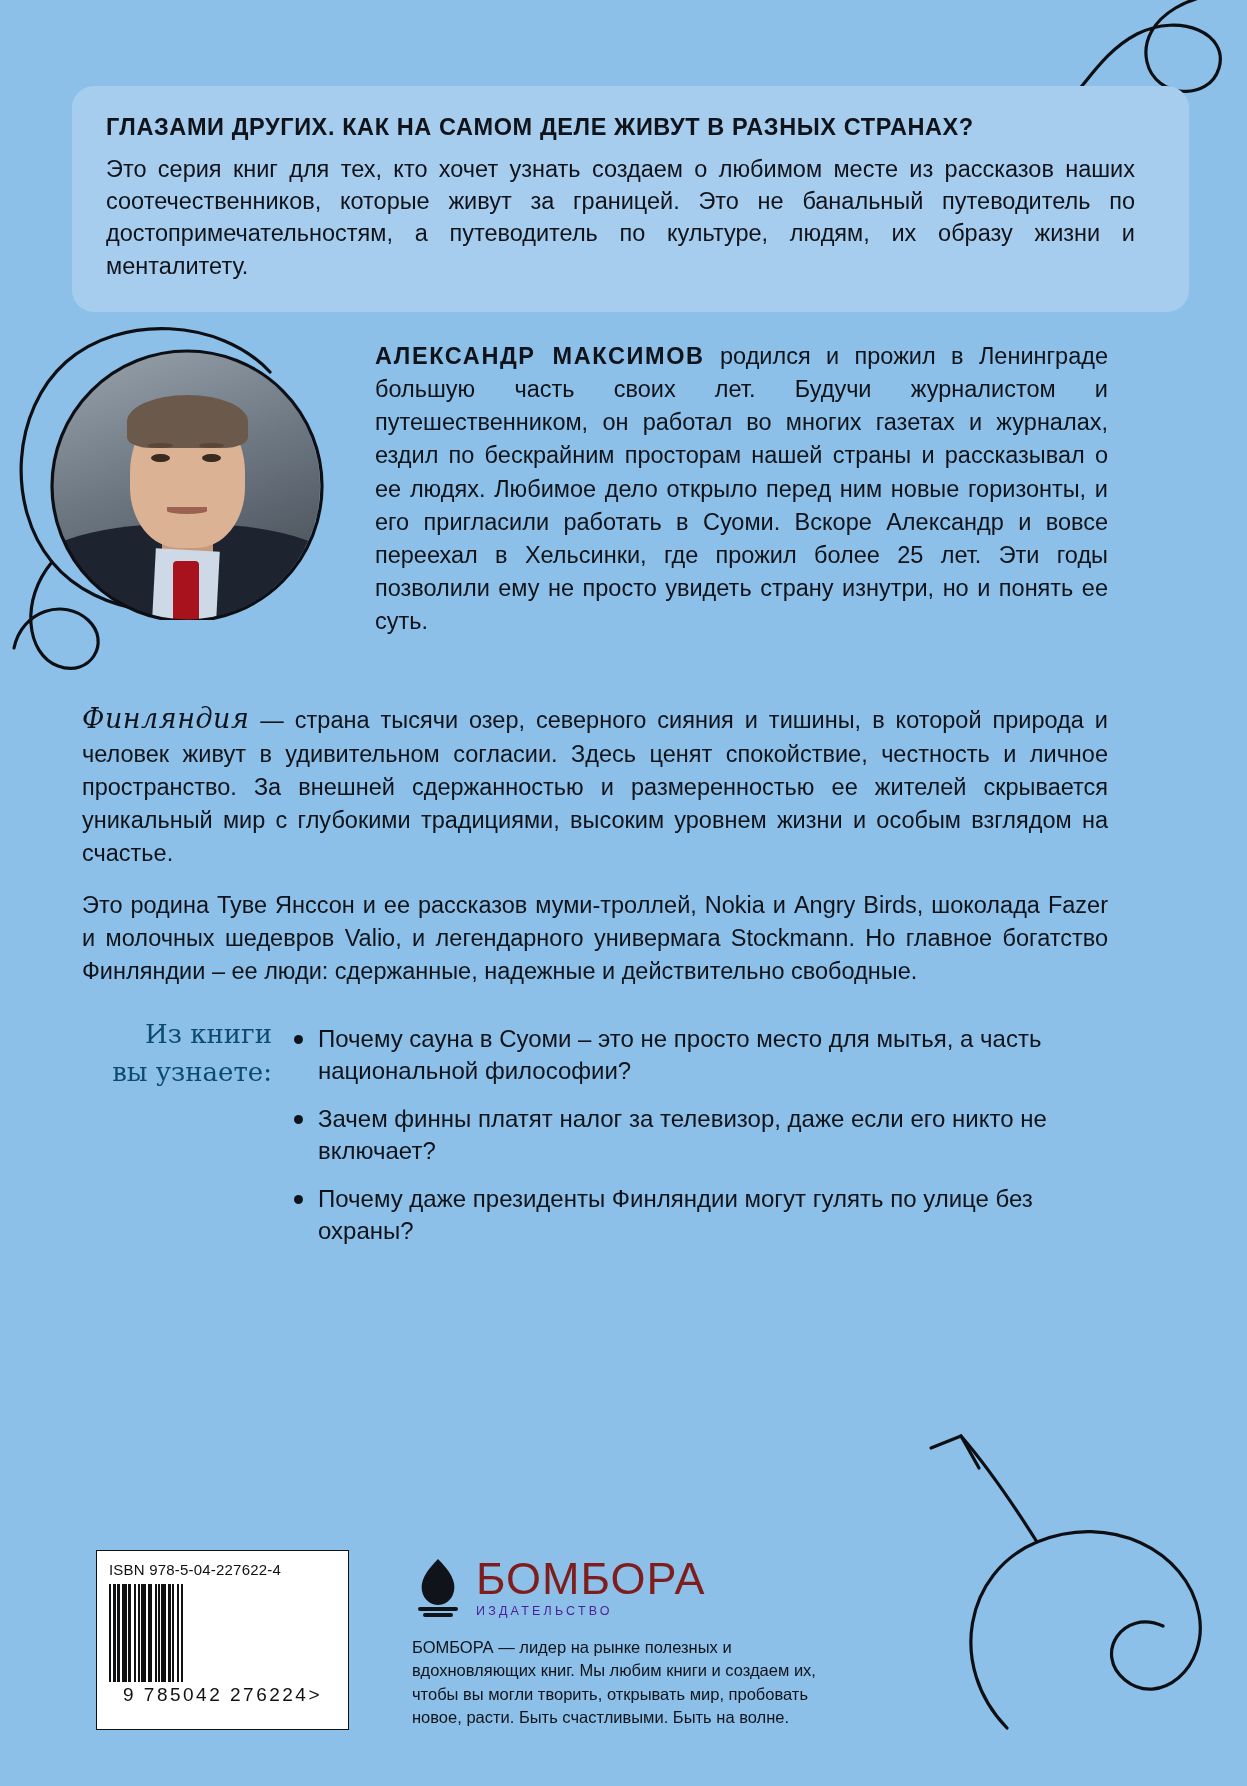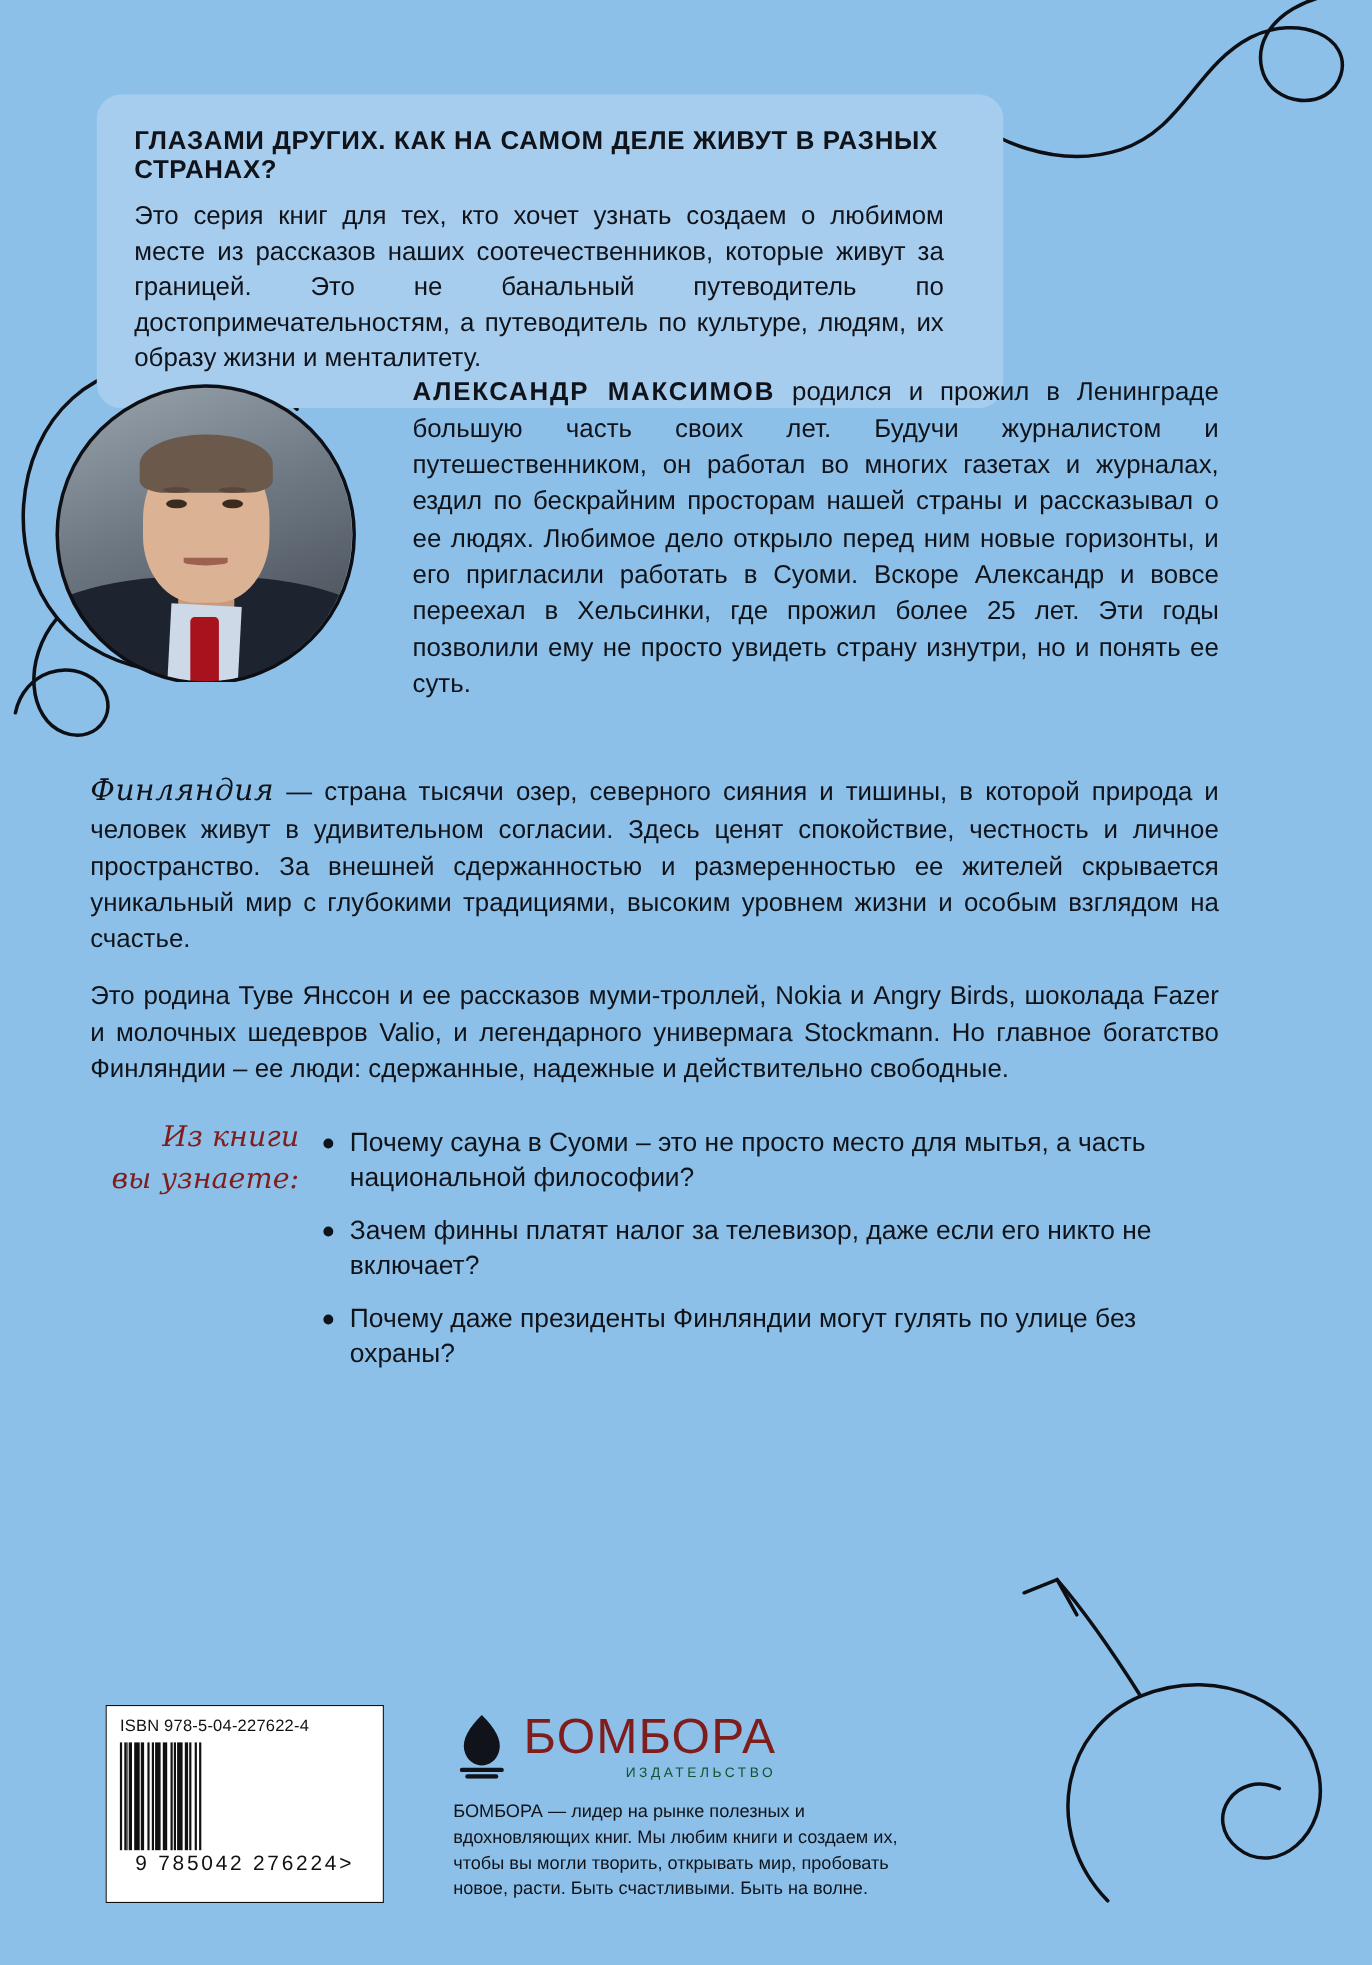--- a/index.html
+++ b/index.html
@@ -26,23 +26,23 @@
     position: absolute;
     pointer-events: none;
   }
   .sq-top-right { top: -10px; right: -10px; }
   .sq-left { top: 310px; left: -30px; }
   .sq-bottom-right { bottom: 20px; right: 0px; }
 
   
   .series-box {
     position: absolute;
-    left: 88px;
+    left: 72px;
     top: 86px;
-    width: 824px;
+    width: 1117px;
     box-sizing: border-box;
     background: #a7cdee;
     border-radius: 22px;
     padding: 28px 54px 30px 34px;
   }
   .series-title {
     font-size: 23.5px;
     font-weight: bold;
     letter-spacing: 0.6px;
     margin: 0 0 12px 0;
@@ -209,26 +209,25 @@
     left: 82px;
     top: 1010px;
     width: 1026px;
     display: flex;
     gap: 18px;
   }
   .learn-label {
     width: 190px;
     flex: none;
     font-family: "DejaVu Serif", serif;
-    font-style: italic;
     font-size: 26px;
     line-height: 1.45;
     text-align: right;
     padding-top: 6px;
-    color: #7f1d1d;
+    color: #0c4a6e;
   }
   .learn-list {
     margin: 0;
     padding: 0;
     list-style: none;
     flex: 1;
   }
   .learn-list li {
     position: relative;
     padding-left: 28px;
@@ -306,23 +305,22 @@
   .pub-name {
     font-size: 45px;
     font-weight: normal;
     letter-spacing: 1px;
     line-height: 1;
     color: #7f1d1d;
   }
   .pub-sub {
     font-size: 12.5px;
     letter-spacing: 3.2px;
-    color: #14532d;
+    color: #4c1d95;
     margin-top: 3px;
-    text-align: right;
   }
   .pub-desc {
     margin-top: 18px;
     font-size: 16.5px;
     line-height: 1.42;
     color: #10131a;
     max-width: 430px;
   }
 </style>
 </head>

